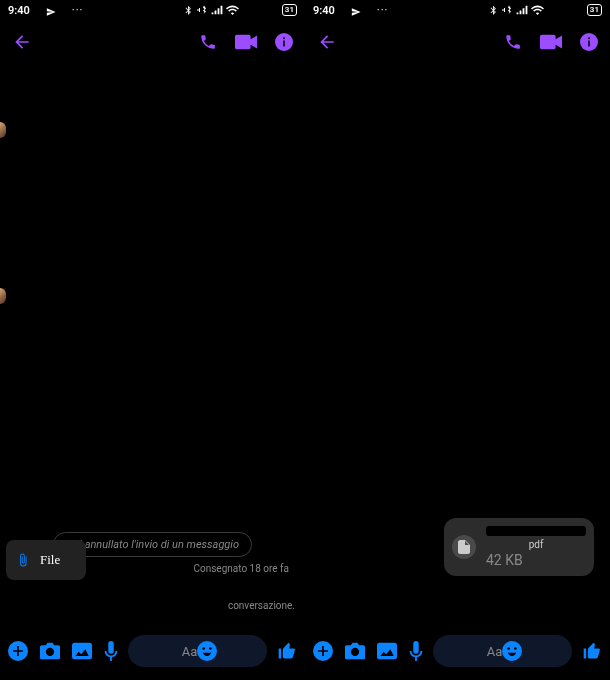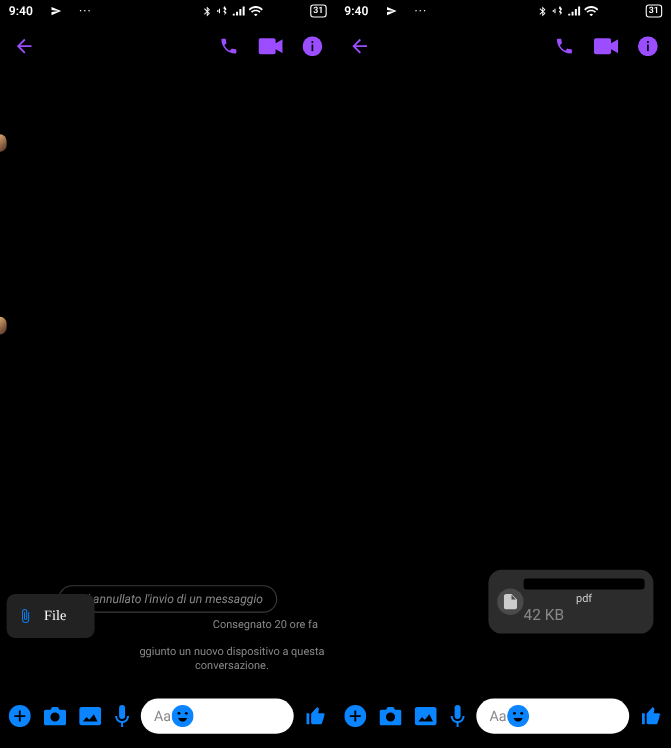--- a/index.html
+++ b/index.html
@@ -22,21 +22,21 @@
   
   .status-bar {
     height: 20px;
     display: flex;
     align-items: center;
     justify-content: space-between;
     padding: 0 8px;
     font-size: 11px;
     font-weight: 600;
   }
-  .status-left { display: flex; align-items: center; gap: 16px; }
+  .status-left { display: flex; align-items: flex-end; gap: 16px; }
   .status-right { display: flex; align-items: center; gap: 3px; }
   .status-right svg, .status-left svg { display:block; }
   .battery-badge {
     border: 1px solid #fff; border-radius: 3px;
     font-size: 8px; padding: 0 2px; line-height: 10px;
     display: inline-flex; align-items: center; margin-left: 40px;
   }
   
   .header {
     height: 44px;
@@ -114,20 +114,21 @@
     color:#fff;
     font-family:Liberation Serif, serif;
   }
   
   .file-preview {
     position:absolute;
     right: 16px;
     bottom: 56px;
     display:flex;
     align-items:center;
+    gap:10px;
     background: #2c2c2c;
     border-radius: 12px;
     padding: 8px;
     width: 150px;
   }
   .file-icon {
     width:24px; height:24px; border-radius:50%;
     background:#4a4a4a;
     display:flex; align-items:center; justify-content:center;
   }
@@ -150,27 +151,27 @@
   .input-bar {
     height: 48px;
     display:flex;
     align-items:center;
     gap:10px;
     padding: 0 8px 10px 8px;
   }
   .input-icons { display:flex; align-items:center; gap:12px; }
   .text-input {
     flex:1;
-    background:#ffffff;
+    background:#0f172a;
     border-radius: 18px;
     height:32px;
     display:flex;
     align-items:center;
     padding: 0 8px 0 12px;
-    justify-content:flex-start;
+    justify-content:center;
   }
   .text-input .ph { color:#888; font-size:13px; }
   .accent { color:#0a84ff; }
   .purple { color:#9b4dff; }
 </style>
 </head>
 <body>
 
 <div class="screen">
 
@@ -219,25 +220,24 @@
   </div>
 
   <div class="chat">
     <div class="avatar-sliver" style="top:58px;"></div>
     <div class="avatar-sliver" style="top:224px;"></div>
 
     <div class="unsent-wrap">
       <div class="unsent-bubble">
         <span>Hai annullato l'invio di un messaggio</span>
       </div>
-      <div class="delivered">Consegnato 20 ore fa</div>
+      <div class="delivered">Consegnato 18 ore fa</div>
     </div>
 
     <div class="system-text">
-      <div>ggiunto un nuovo dispositivo a questa</div>
       <div>conversazione.</div>
     </div>
 
     <div class="attach-menu">
       <div class="attach-item">
         <svg width="14" height="16" viewBox="0 0 24 24" fill="#0a84ff">
             <path d="M16.5 6v11.5a4 4 0 11-8 0V5a2.5 2.5 0 015 0v10.5a1 1 0 11-2 0V6H10v9.5a2.5 2.5 0 005 0V5a4 4 0 10-8 0v12.5a5.5 5.5 0 0011 0V6h-1.5z"></path>
           </svg>
         <span>File</span>
       </div>

